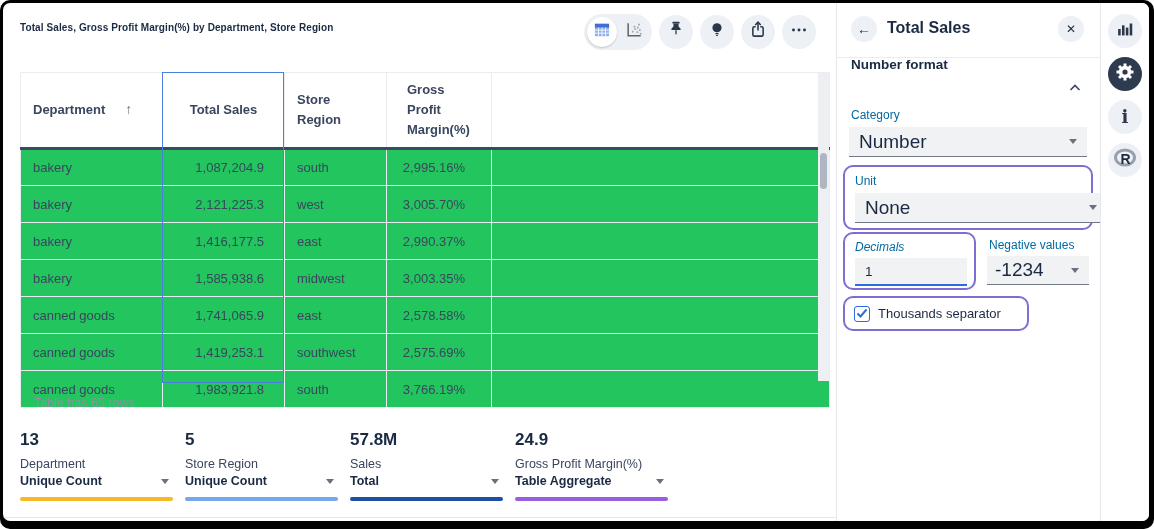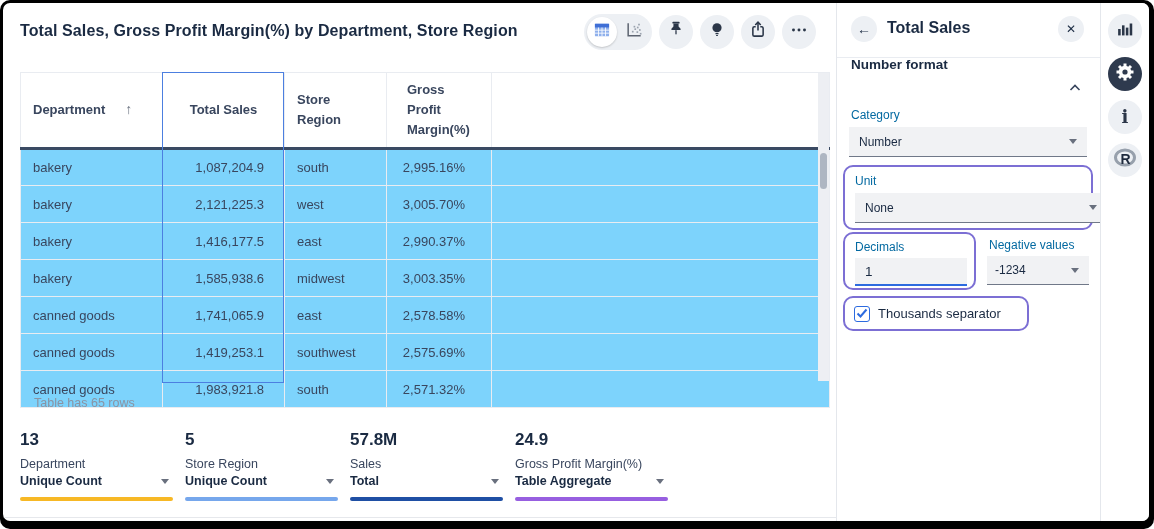--- a/index.html
+++ b/index.html
@@ -3,35 +3,35 @@
 <meta charset="utf-8">
 <style>
   * { box-sizing: border-box; margin: 0; padding: 0; }
   html,body { width:1154px; height:529px; }
   body { font-family: "Liberation Sans", sans-serif; background:#fff; }
   .frame { position:relative; width:1154px; height:529px; background:#000; border-radius:10px; }
   .content { position:absolute; left:3px; top:3px; right:5px; bottom:8px; background:#fff; border-radius:7px; overflow:hidden; }
 
   
   .left-area { position:absolute; left:0; top:0; width:833px; height:100%; }
-  .page-title { position:absolute; left:17px; top:19px; font-size:16px; font-weight:700; color:#1A2A42; letter-spacing:.1px; }
+  .page-title { position:absolute; left:17px; top:19px; font-size:10px; font-weight:700; color:#1A2A42; letter-spacing:.1px; }
   .toolbar { position:absolute; top:11px; right:20px; display:flex; align-items:center; gap:7px; }
   .circle-btn { width:34px; height:34px; border-radius:50%; background:#EDF0F4; display:flex; align-items:center; justify-content:center; }
   .view-toggle { width:68px; height:36px; border-radius:18px; background:#EDF0F4; display:flex; align-items:center; padding:0 3px; gap:2px; }
   .toggle-seg { width:30px; height:30px; border-radius:50%; display:flex; align-items:center; justify-content:center; }
   .toggle-seg.active { background:#fff; box-shadow:0 1px 2px rgba(0,0,0,.18); }
 
   
   .table-wrap { position:absolute; left:17px; top:69px; width:810px; height:311px; }
   table { border-collapse:collapse; table-layout:fixed; width:100%; }
   th, td { border:1px solid #E9ECF1; font-size:13px; color:#39465E; overflow:hidden; }
   thead th { height:76px; font-weight:700; color:#39465E; text-align:left; padding:0 12px; vertical-align:middle; line-height:1.55; border-bottom:3px solid #3A4A63; background:#fff; }
   th.c-sales { text-align:center; }
   th.c-gpm { padding:0 14px 0 20px; }
-  td { height:37px; padding:0 12px; background:#7dd3fc; }
+  td { height:37px; padding:0 12px; background:#22c55e; }
   td.num { text-align:right; padding-right:20px; }
   td.pct { text-align:right; padding-right:26px; }
   .sort-arrow { color:#6B7380; font-weight:400; font-size:14px; margin-left:20px; }
   .col-highlight { position:absolute; left:142px; top:0; width:122px; height:311px; border:1.5px solid #4C7FE0; pointer-events:none; }
   .vscroll { position:absolute; right:1px; top:1px; width:11px; height:308px; background:#EDEFF3; }
   .vscroll .thumb { position:absolute; left:2px; top:80px; width:7px; height:36px; background:#AEB6C2; border-radius:4px; }
 
   .table-footer { position:absolute; left:31px; top:393px; font-size:12.5px; color:#8A93A3; }
 
   
@@ -49,29 +49,29 @@
   .panel { position:absolute; left:833px; top:0; width:264px; height:100%; border-left:1px solid #E4E7EC; background:#fff; }
   .panel-header { position:absolute; left:0; top:0; width:100%; height:55px; border-bottom:1px solid #E9ECF1; }
   .icon-circle-sm { width:26px; height:26px; border-radius:50%; background:#EDF0F4; display:flex; align-items:center; justify-content:center; font-size:14px; color:#1A2A42; }
   .back-btn { position:absolute; left:14px; top:13px; }
   .close-btn { position:absolute; left:221px; top:13px; font-size:12px; }
   .panel-title { position:absolute; left:50px; top:16px; font-size:16px; font-weight:700; color:#1A2A42; }
   .section-title { position:absolute; left:14px; top:54px; font-size:13.5px; font-weight:700; color:#1A2A42; }
   .collapse-ic { position:absolute; left:232px; top:75px; }
   .field-label { font-size:12px; color:#0369a1; }
   .cat-label { position:absolute; left:14px; top:105px; }
-  .select { display:flex; align-items:center; background:#F1F2F4; border-bottom:1px solid #707888; padding:0 10px; font-size:12px; color:#1A2A42;gap:7px; }
+  .select { display:flex; align-items:center; background:#F1F2F4; border-bottom:1px solid #707888; padding:0 10px; font-size:19px; color:#1A2A42;gap:7px; }
   .select .caret { margin-left:auto; }
   .cat-select { position:absolute; left:12px; top:124px; width:238px; height:30px; }
   .hl-box { position:absolute; border:2px solid #7C6FD4; border-radius:10px; }
   .unit-box { left:6px; top:162px; width:250px; height:65px; }
   .unit-label { position:absolute; left:10px; top:7px; }
   .unit-select { position:absolute; left:10px; top:26px; width:252px; height:30px; }
   .dec-box { left:6px; top:229px; width:133px; height:58px; }
-  .dec-label { position:absolute; left:10px; top:6px; }
+  .dec-label { position:absolute; left:10px; top:6px;font-style:italic; }
   .dec-input { position:absolute; left:10px; top:24px; width:112px; height:28px; background:#F1F2F4; border:none; border-bottom:2px solid #2D6BDF; font-size:13.5px; color:#1A2A42; padding:0 10px; font-family:"Liberation Sans",sans-serif; outline:none; }
   .neg-label { position:absolute; left:152px; top:235px; }
   .neg-select { position:absolute; left:150px; top:253px; width:102px; height:29px;padding-left:8px; }
   .thou-box { left:6px; top:293px; width:186px; height:35px; display:flex; align-items:center; padding:0 9px; gap:8px; }
   .checkbox { width:16px; height:16px; border:1.6px solid #2D6BDF; border-radius:3px; background:#fff; display:flex; align-items:center; justify-content:center; }
   .thou-label { font-size:13px; color:#1A2A42; }
 
   
   .icon-strip { position:absolute; left:1097px; right:0; top:0; bottom:0; border-left:1px solid #E4E7EC; background:#fff; }
   .strip-btn { position:absolute; left:7px; width:34px; height:34px; border-radius:50%; background:#EDF0F4; display:flex; align-items:center; justify-content:center; }
@@ -220,21 +220,21 @@
               <td>canned goods</td>
                 <td class="num">1,419,253.1</td>
               <td>southwest</td>
                 <td class="pct">2,575.69%</td>
                 <td></td>
             </tr>
             <tr>
               <td>canned goods</td>
                 <td class="num">1,983,921.8</td>
               <td>south</td>
-                <td class="pct">2,571.32%</td>
+                <td class="pct">3,766.19%</td>
                 <td></td>
             </tr>
           </tbody>
         </table>
         <div class="col-highlight"></div>
         <div class="vscroll">
           <div class="thumb"></div>
         </div>
       </div>
 

